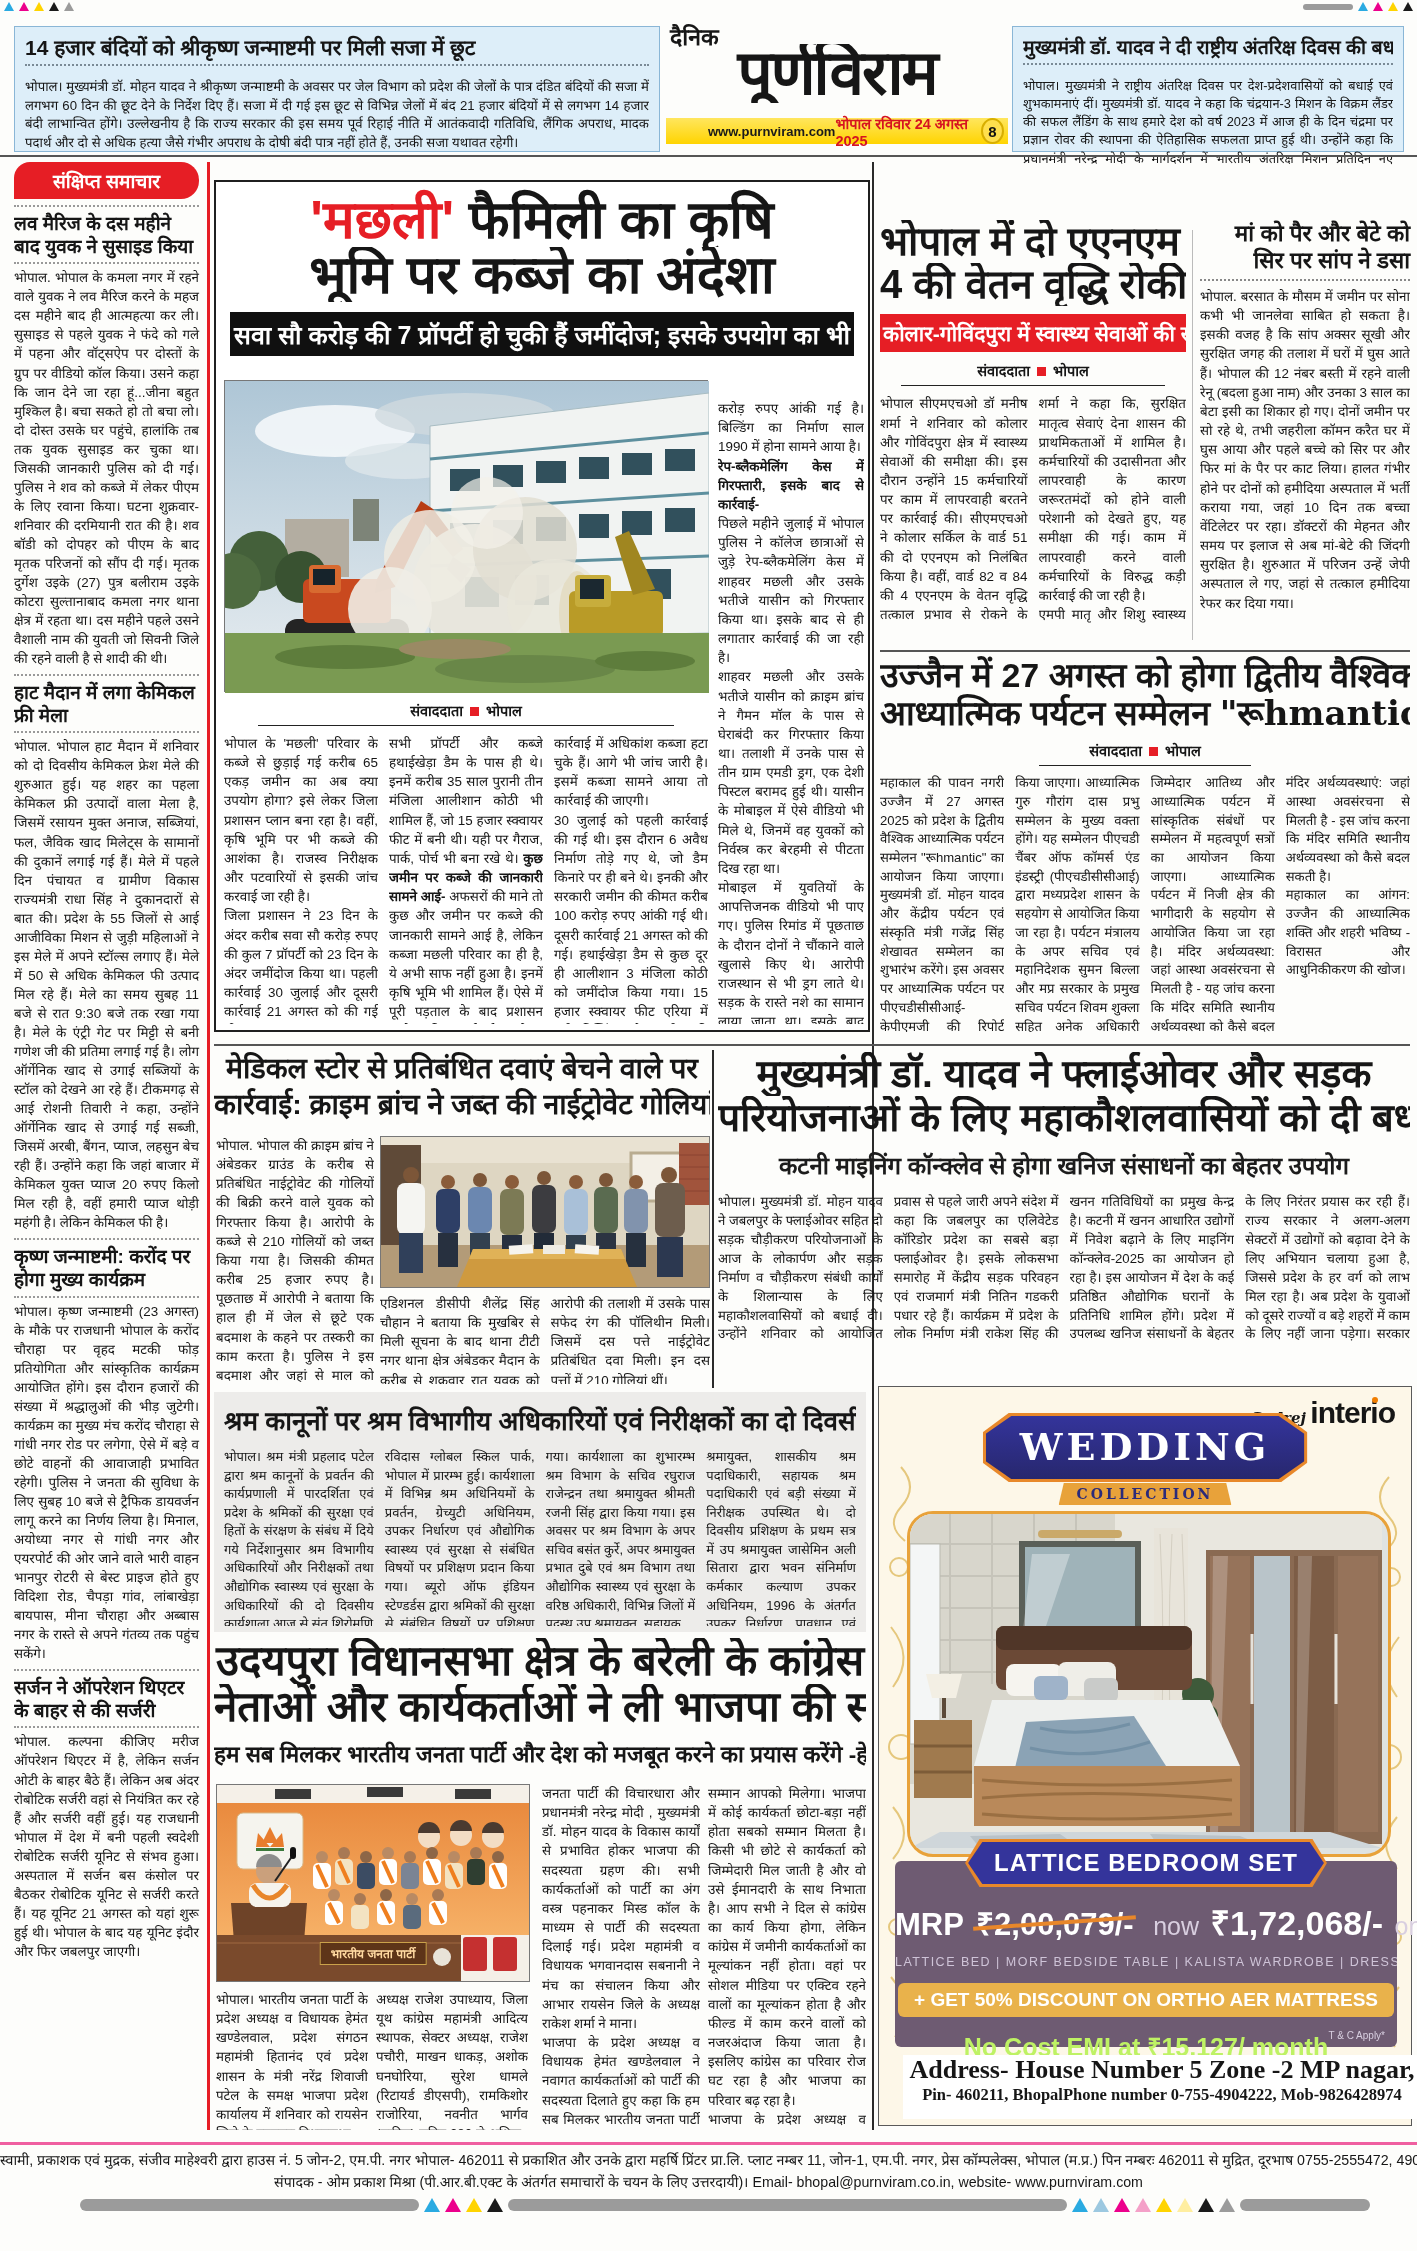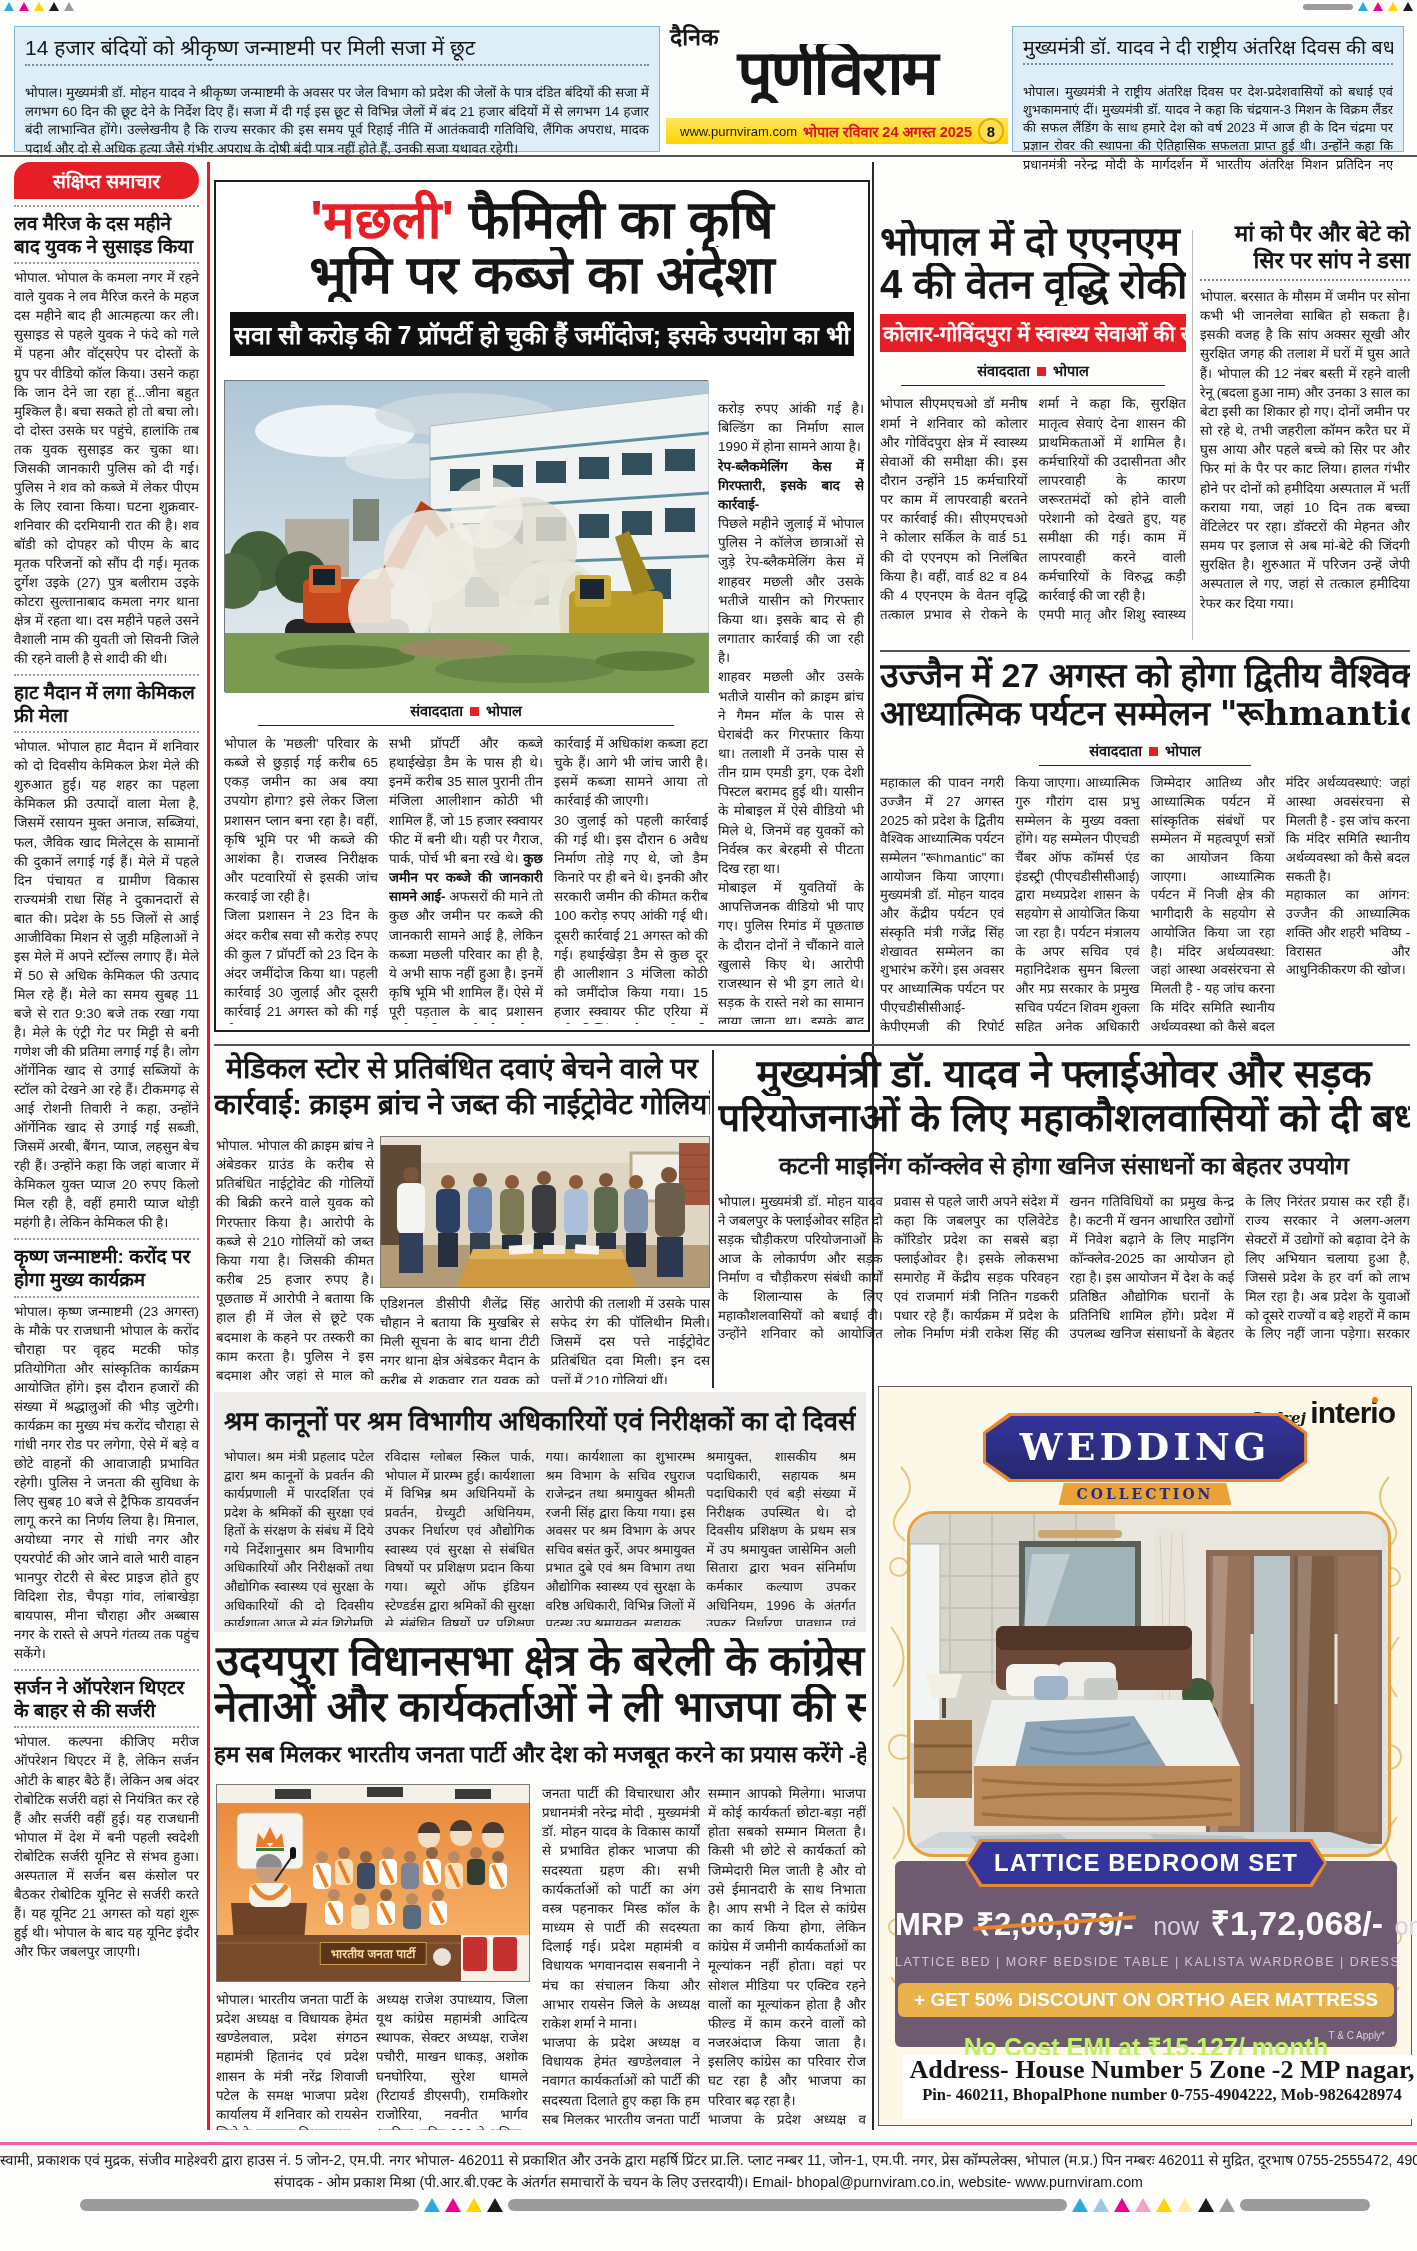--- a/index.html
+++ b/index.html
@@ -5,28 +5,28 @@
   html,body{margin:0;padding:0;background:#e9e9e6;}
   body{font-family:"Liberation Sans", sans-serif;color:#161616;}
   #page{position:relative;width:1417px;height:2251px;background:#fdfdfb;margin:0 auto;overflow:hidden;}
   .abs{position:absolute;}
   .jt{text-align:justify;white-space:pre-line;}
   .hide{overflow:hidden;}
   .nw{white-space:nowrap;overflow:hidden;}
 
   
   .newsbox{background:#ddeef9;border:1px solid #8ab6d6;padding:6px 10px 4px;box-sizing:border-box;}
-  .newsbox .nb-title{font-size:21px;font-weight:400;border-bottom:2px dotted #7a8a96;padding-bottom:3px;margin-bottom:18px;white-space:nowrap;overflow:hidden;}
+  .newsbox .nb-title{font-size:21px;font-weight:700;border-bottom:2px dotted #7a8a96;padding-bottom:3px;margin-bottom:12px;white-space:nowrap;overflow:hidden;}
   .newsbox .nb-body{font-size:13.2px;line-height:1.42;}
 
   
   .daily{font-size:23px;font-weight:800;margin-left:4px;}
   .mast-title{font-size:62px;font-weight:900;letter-spacing:-2px;line-height:.95;text-align:center;margin-top:-8px;white-space:nowrap;overflow:hidden;}
   .ystrip{background:linear-gradient(#ffe65e,#ffd400);display:flex;align-items:center;justify-content:space-between;padding:0 4px 0 14px;box-sizing:border-box;}
-  .ystrip .web{font-size:13px;font-weight:400;color:#1a1a1a;}
+  .ystrip .web{font-size:13px;font-weight:700;color:#1a1a1a;margin-left:28px;}
   .ystrip .date{font-size:14.5px;font-weight:800;color:#d61420;}
   .pgnum{width:22px;height:22px;border-radius:50%;background:#ffdf4d;border:2px solid #d8ae00;color:#111;
          font-size:15px;font-weight:800;display:flex;align-items:center;justify-content:center;}
 
   
   .hrule{background:#555;}
   .vrule{background:#2a2a2a;}
 
   
   #sidebar{box-sizing:border-box;border-right:3px solid #e61e25;padding:0 8px 0 0;}

